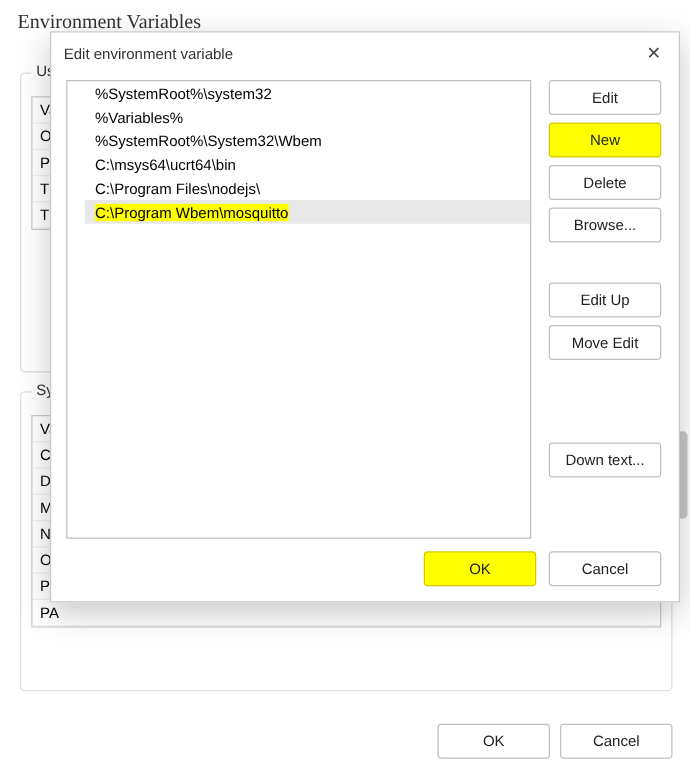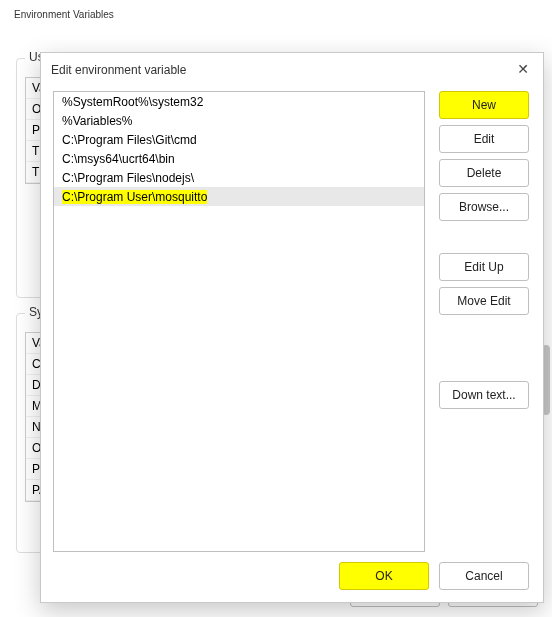--- a/index.html
+++ b/index.html
@@ -15,22 +15,23 @@
   }
   
   .bg-dialog {
     position: absolute;
     left: 0; top: 0;
     width: 552px; height: 617px;
     background: #ffffff;
   }
   .bg-title {
     padding: 9px 14px;
-    font-size: 10px;
+    font-size: 16px;
     color: #333;
+    font-family: Liberation Serif, serif;
   }
   .bg-fieldset {
     position: absolute;
     left: 16px;
     right: 14px;
     border: 1px solid #ddd;
     border-radius: 4px;
     padding: 8px;
   }
   .bg-fieldset.user { top: 58px; height: 240px; }
@@ -71,22 +72,22 @@
     cursor: pointer;
     color: #222;
   }
   .btn.highlight {
     background: #ffff00;
     border-color: #d4c900;
   }
   
   .front-dialog {
     position: absolute;
-    left: 40px; top: 52px;
-    width: 504px; height: 551px;
+    left: 40px; top: 25px;
+    width: 504px; height: 457px;
     background: #ffffff;
     border: 1px solid #c9c9c9;
     box-shadow: 0 8px 24px rgba(0,0,0,0.22);
   }
   .front-title-bar {
     height: 34px;
     display: flex;
     align-items: center;
     padding: 0 10px;
     border-bottom: 0px solid #e5e5e5;
@@ -111,20 +112,21 @@
     position: absolute;
     left: 12px; right: 12px; top: 38px; bottom: 50px;
     display: flex;
     gap: 14px;
   }
   .path-list {
     flex: 1;
     border: 1px solid #bfbfbf;
     background: #fff;
     overflow: hidden;
+    padding-left: 14px;
   }
   .path-row {
     padding: 3px 6px 3px 8px;
     height: 19px;
     line-height: 14px;
     font-size: 12px;
     white-space: nowrap;
     overflow: hidden;
     cursor: default;
   }
@@ -206,29 +208,29 @@
     <div class="front-title">Edit environment variable</div>
     <div class="close-x">
         <span>✕</span>
       </div>
   </div>
 
   <div class="front-body">
     <div class="path-list" id="path-list">
         <div class="path-row">%SystemRoot%\system32</div>
         <div class="path-row">%Variables%</div>
-        <div class="path-row">C:\Program Files\Git\cmd</div>
+        <div class="path-row">%SystemRoot%\System32\Wbem</div>
         <div class="path-row">C:\msys64\ucrt64\bin</div>
         <div class="path-row">C:\Program Files\nodejs\</div>
-        <div class="path-row selected hl"><span>C:\Program User\mosquitto</span></div>
+        <div class="path-row selected hl"><span>C:\Program Wbem\mosquitto</span></div>
       </div>
 
     <div class="side-buttons">
+      <button class="btn">Edit</button>
       <button class="btn highlight">New</button>
-      <button class="btn">Edit</button>
       <button class="btn">Delete</button>
       <button class="btn">Browse...</button>
       <div class="spacer"></div>
       <button class="btn">Edit Up</button>
       <button class="btn">Move Edit</button>
       <div class="spacer-lg"></div>
       <button class="btn">Down text...</button>
     </div>
   </div>
 

